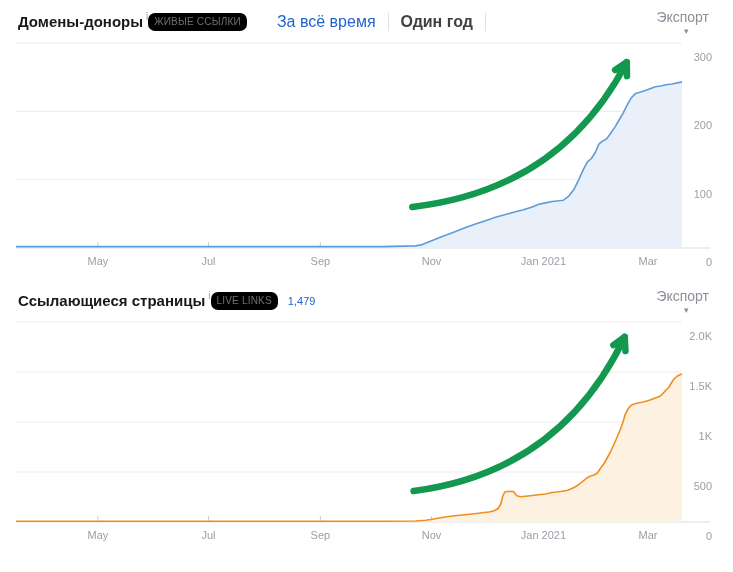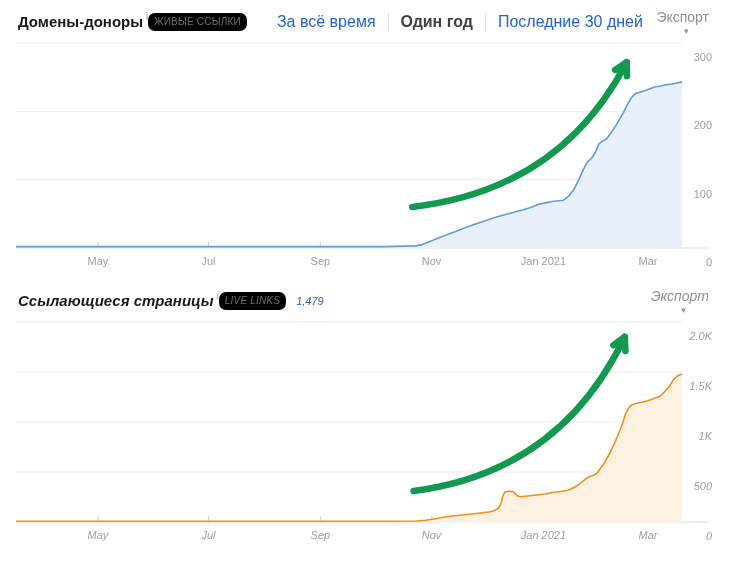--- a/index.html
+++ b/index.html
@@ -15,38 +15,37 @@
   .tabs{display:flex;align-items:center;margin-left:18px;}
   .tab{font-size:16px;color:#2264cf;cursor:pointer;white-space:nowrap;padding:0 12px;}
   .tab.active{color:#404040;font-weight:700;cursor:default;}
   .tab-divider{width:1px;height:18px;background:#dfe2e6;}
   .export{display:flex;align-items:center;margin-left:auto;cursor:pointer;flex-direction:column;}
   .export-label{font-size:14px;color:#8b9199;}
   .export-caret{font-size:9px;color:#8b9199;margin-left:7px;transform:translateY(1px);}
   .count{font-size:11px;color:#2264cf;margin-left:10px;cursor:pointer;}
   .chart-svg{display:block;width:733px;height:240px;}
   .chart-svg text{font-family:"Liberation Sans","DejaVu Sans",sans-serif;font-size:11px;fill:#9aa0a6;}
-  .section-2{margin-top:13px;font-style:italic;}
+  .section-2{margin-top:13px;}
 </style>
 </head>
 <body>
 
 <div class="page">
 
   <section>
     <div class="hdr">
       <h2 class="section-title">Домены-доноры</h2>
       <span class="info-sup">i</span>
       <span class="badge">ЖИВЫЕ ССЫЛКИ</span>
       <nav class="tabs">
         <span class="tab">За всё время</span>
         <span class="tab-divider"></span>
         <span class="tab active">Один год</span>
         <span class="tab-divider"></span>
-        <span class="tab">Последние 30 дней</span>
       </nav>
       <div class="export">
         <span class="export-label">Экспорт</span>
         <span class="export-caret">▾</span>
       </div>
     </div>
     <svg class="chart-svg" viewBox="0 0 733 240">
         <line x1="16" x2="682" y1="8" y2="8" stroke="#ececee" stroke-width="1"></line>
         <text x="712" y="26" text-anchor="end">300</text>
         <line x1="16" x2="682" y1="76.33333333333334" y2="76.33333333333334" stroke="#ececee" stroke-width="1"></line>

